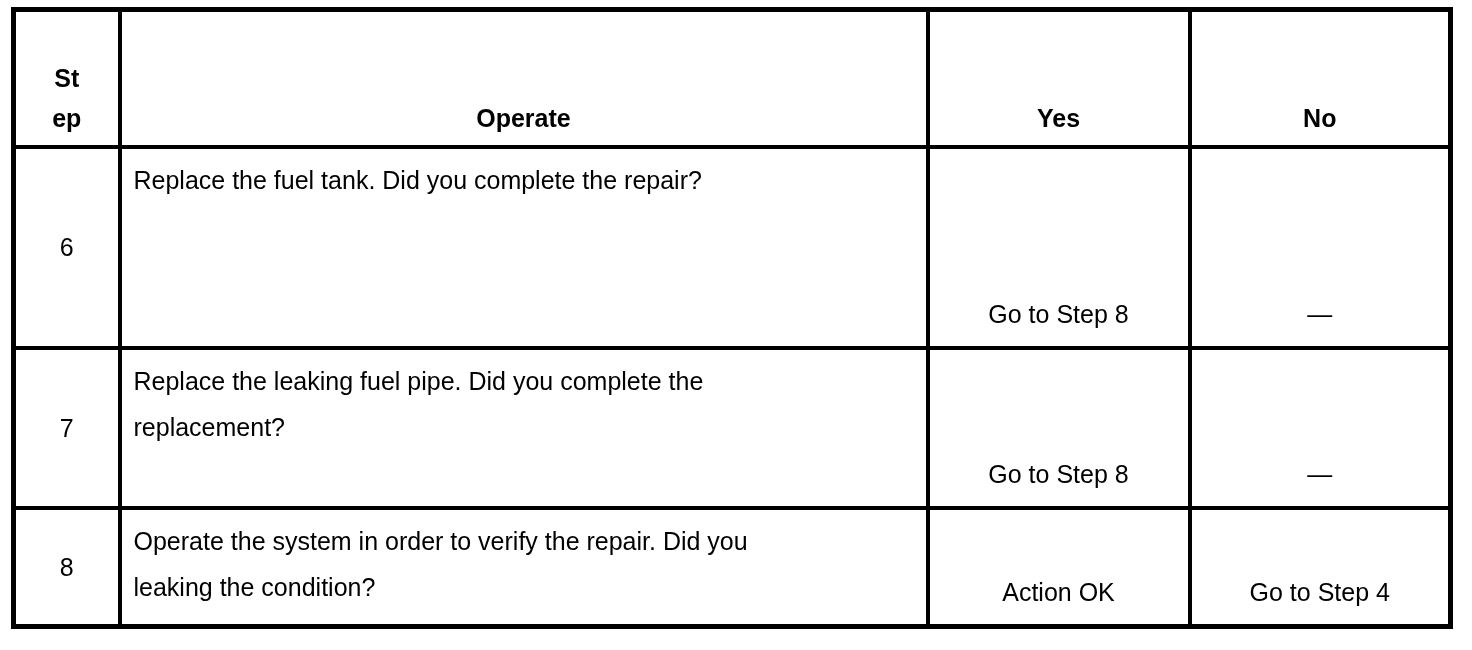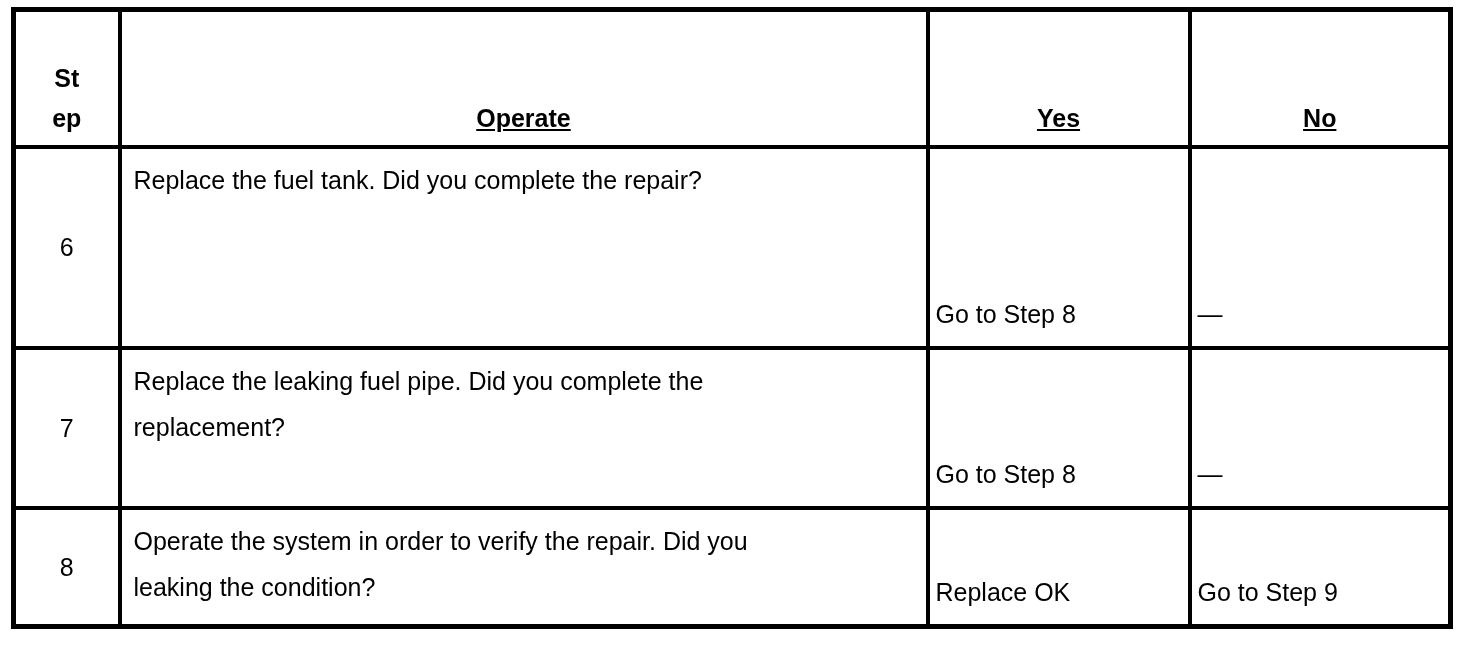--- a/index.html
+++ b/index.html
@@ -34,21 +34,21 @@
   table.diag col.c-yes    { width: 262px; }
   table.diag col.c-no     { width: 261px; }
 
   table.diag th,
   table.diag td {
     border: 4px solid #000000;
     background: #ffffff;
     overflow: hidden;
   }
 
-  tr.header-row { height: 137px; text-decoration: underline; }
+  tr.header-row { height: 137px; }
   tr.row-6      { height: 201px; }
   tr.row-7      { height: 160px; }
   tr.row-8      { height: 119px; }
 
   th.hdr {
     font-weight: bold;
     text-align: center;
     vertical-align: bottom;
     padding: 0 4px 7px 4px;
     line-height: 1.6;
@@ -65,21 +65,21 @@
   }
   td.action-cell {
     text-align: left;
     vertical-align: top;
     padding: 8px 10px 0 12px;
     line-height: 1.84;
     white-space: pre-line;
     margin-top: 44px;
   }
   td.result-cell {
-    text-align: left;
+    text-align: center;
     vertical-align: bottom;
     padding: 0 6px 9px 6px;
     line-height: 1.84;
   }
 </style>
 </head>
 <body>
 
 <div class="page">
   <table class="diag">
@@ -112,18 +112,18 @@
         <td class="action-cell">Replace the leaking fuel pipe. Did you complete the
 replacement?</td>
         <td class="result-cell">Go to Step 8</td>
         <td class="result-cell">—</td>
       </tr>
 
       <tr class="row-8">
         <td class="step-cell">8</td>
         <td class="action-cell">Operate the system in order to verify the repair. Did you
 leaking the condition?</td>
-        <td class="result-cell">Replace OK</td>
-        <td class="result-cell">Go to Step 9</td>
+        <td class="result-cell">Action OK</td>
+        <td class="result-cell">Go to Step 4</td>
       </tr>
     </tbody>
   </table>
 </div>
 
 </body></html>

